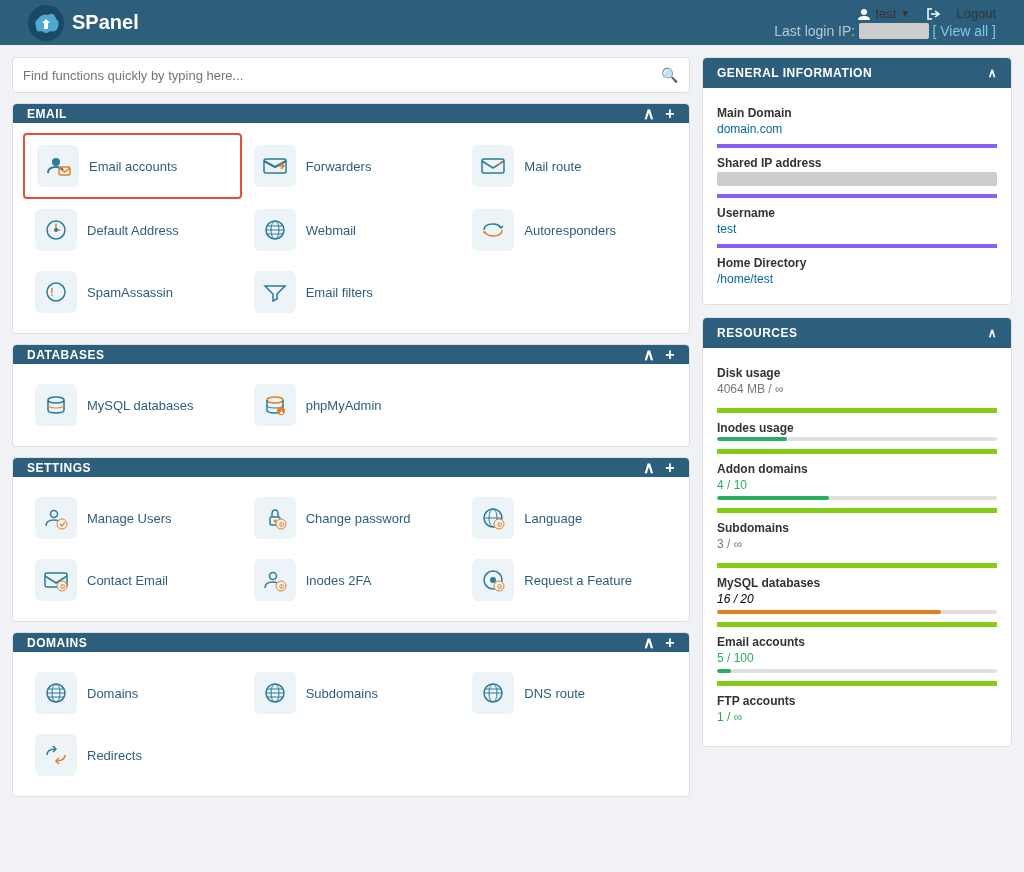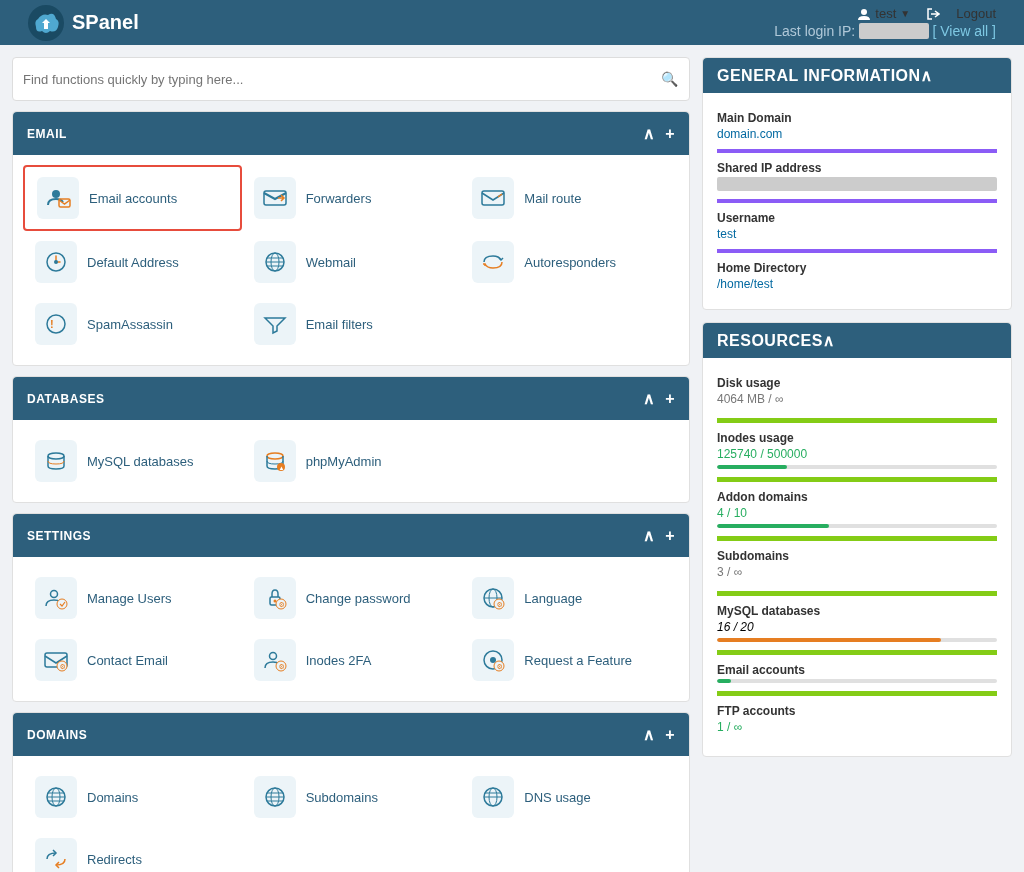--- a/index.html
+++ b/index.html
@@ -74,42 +74,42 @@
 
     
     .search-bar {
       background: white;
       border: 1px solid #ddd;
       border-radius: 4px;
       display: flex;
       align-items: center;
       padding: 0 10px;
       margin-bottom: 10px;
-      height: 44px;
+      height: 36px;
     }
     .search-bar input {
       border: none;
       outline: none;
       flex: 1;
       font-size: 13px;
       color: #999;
     }
     .search-icon { color: #999; font-size: 14px; }
 
     
     .section {
       background: white;
       border-radius: 4px;
       margin-bottom: 10px;
       border: 1px solid #e0e0e0;
     }
     .section-header {
       background: #2d5f7c;
       color: white;
-      padding: 12px 14px;
+      padding: 0 14px;
       display: flex;
       align-items: center;
       justify-content: space-between;
       border-radius: 4px 4px 0 0;
       font-size: 12px;
       font-weight: bold;
       letter-spacing: 0.5px;
     }
     .section-header-controls {
       display: flex;
@@ -171,23 +171,23 @@
       border: 1px solid #e0e0e0;
       border-radius: 4px;
       margin-bottom: 12px;
     }
     .info-card-header {
       background: #2d5f7c;
       color: white;
       padding: 8px 14px;
       display: flex;
       align-items: center;
-      justify-content: flex-start;
+      justify-content: space-between;
       border-radius: 4px 4px 0 0;
-      font-size: 16px;
+      font-size: 12px;
       font-weight: bold;
       letter-spacing: 0.5px;
     }
     .info-card-body {
       padding: 10px 14px;
     }
     .info-row {
       padding: 8px 0;
       border-bottom: 4px solid #8b5cf6;
     }
@@ -554,21 +554,21 @@
 
         <div class="grid-item">
           <div class="item-icon">
             <svg viewBox="0 0 26 26" fill="none">
               <circle cx="13" cy="13" r="9" stroke="#2d7a9a" stroke-width="1.5" fill="none"></circle>
               <ellipse cx="13" cy="13" rx="4" ry="9" stroke="#2d7a9a" stroke-width="1" fill="none"></ellipse>
               <line x1="4" y1="13" x2="22" y2="13" stroke="#2d7a9a" stroke-width="1"></line>
               <line x1="5" y1="9" x2="21" y2="9" stroke="#2d7a9a" stroke-width="1"></line>
             </svg>
           </div>
-          <span class="item-label">DNS usage</span>
+          <span class="item-label">DNS route</span>
         </div>
 
         <div class="grid-item">
           <div class="item-icon">
             <svg viewBox="0 0 26 26" fill="none">
               <path d="M4 13 Q4 7 13 7" stroke="#2d7a9a" stroke-width="1.5" fill="none"></path>
               <path d="M10 4 L13 7 L10 10" stroke="#2d7a9a" stroke-width="1.5" fill="none"></path>
               <path d="M22 13 Q22 19 13 19" stroke="#e67e22" stroke-width="1.5" fill="none"></path>
               <path d="M16 16 L13 19 L16 22" stroke="#e67e22" stroke-width="1.5" fill="none"></path>
             </svg>
@@ -615,21 +615,20 @@
       </div>
       <div class="info-card-body">
 
         <div class="resource-row">
           <div class="resource-label">Disk usage</div>
           <div class="resource-value normal">4064 MB / ∞</div>
         </div>
 
         <div class="resource-row">
           <div class="resource-label">Inodes usage</div>
-          <div class="resource-value green">125740 / 500000</div>
           <div class="progress-bar-bg">
             <div class="progress-bar-fill progress-green" style="width: 25%"></div>
           </div>
         </div>
 
         <div class="resource-row">
           <div class="resource-label">Addon domains</div>
           <div class="resource-value green">4 / 10</div>
           <div class="progress-bar-bg">
             <div class="progress-bar-fill progress-green" style="width: 40%"></div>
@@ -644,20 +643,21 @@
         <div class="resource-row">
           <div class="resource-label">MySQL databases</div>
           <div class="resource-value orange">16 / 20</div>
           <div class="progress-bar-bg">
             <div class="progress-bar-fill progress-orange" style="width: 80%"></div>
           </div>
         </div>
 
         <div class="resource-row">
           <div class="resource-label">Email accounts</div>
+          <div class="resource-value green">5 / 100</div>
           <div class="progress-bar-bg">
             <div class="progress-bar-fill progress-green" style="width: 5%"></div>
           </div>
         </div>
 
         <div class="resource-row">
           <div class="resource-label">FTP accounts</div>
           <div class="resource-value green">1 / ∞</div>
         </div>
 

